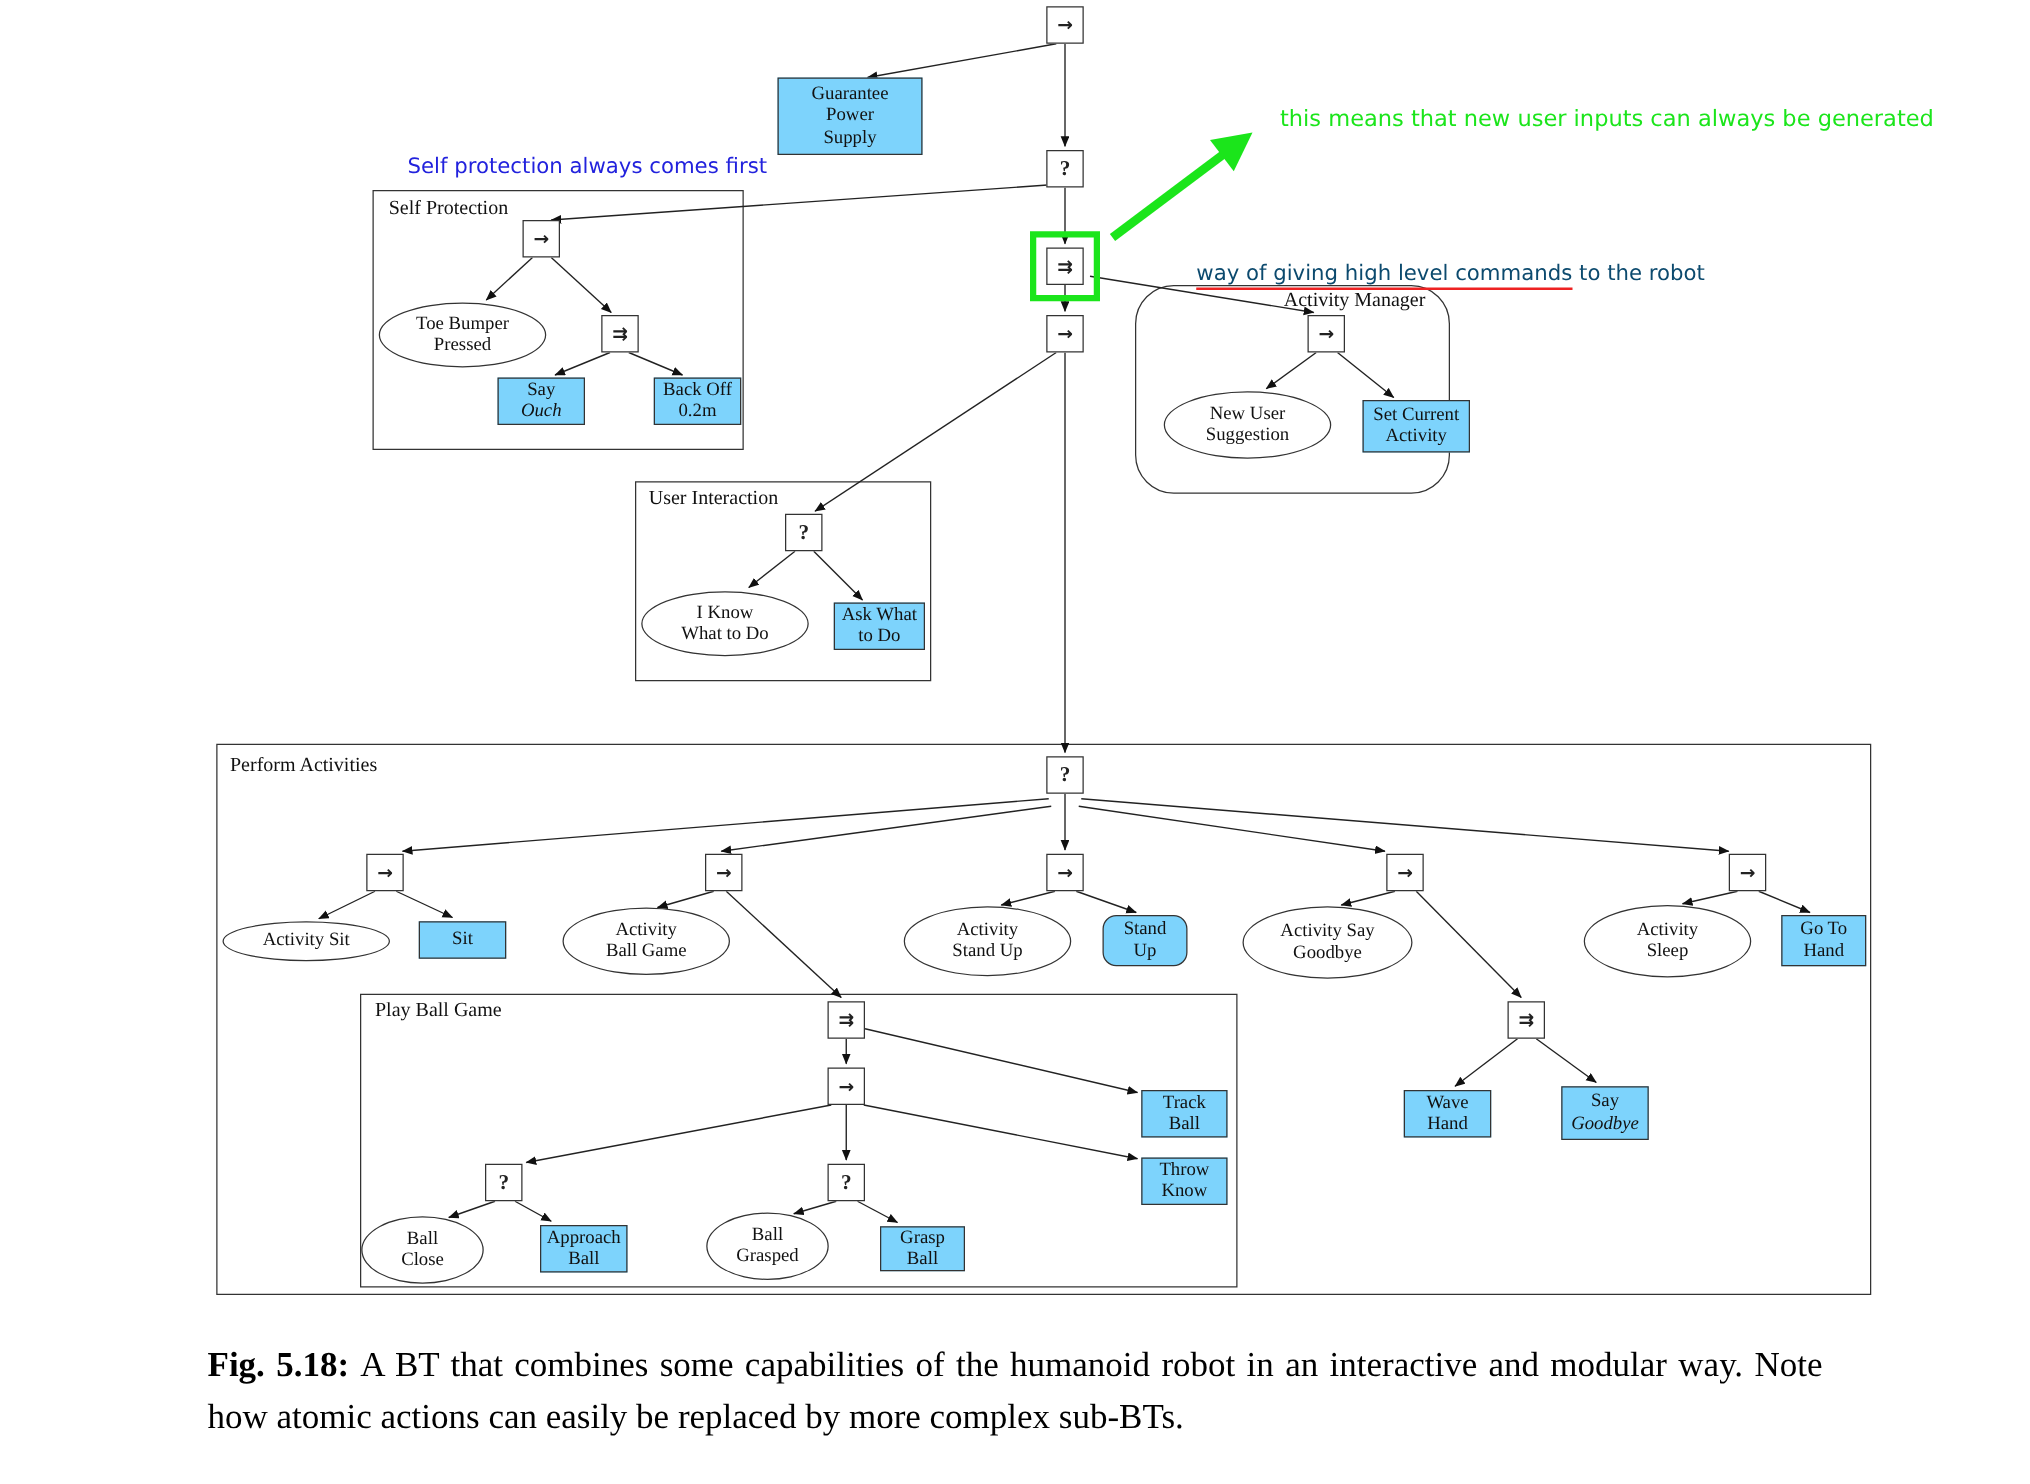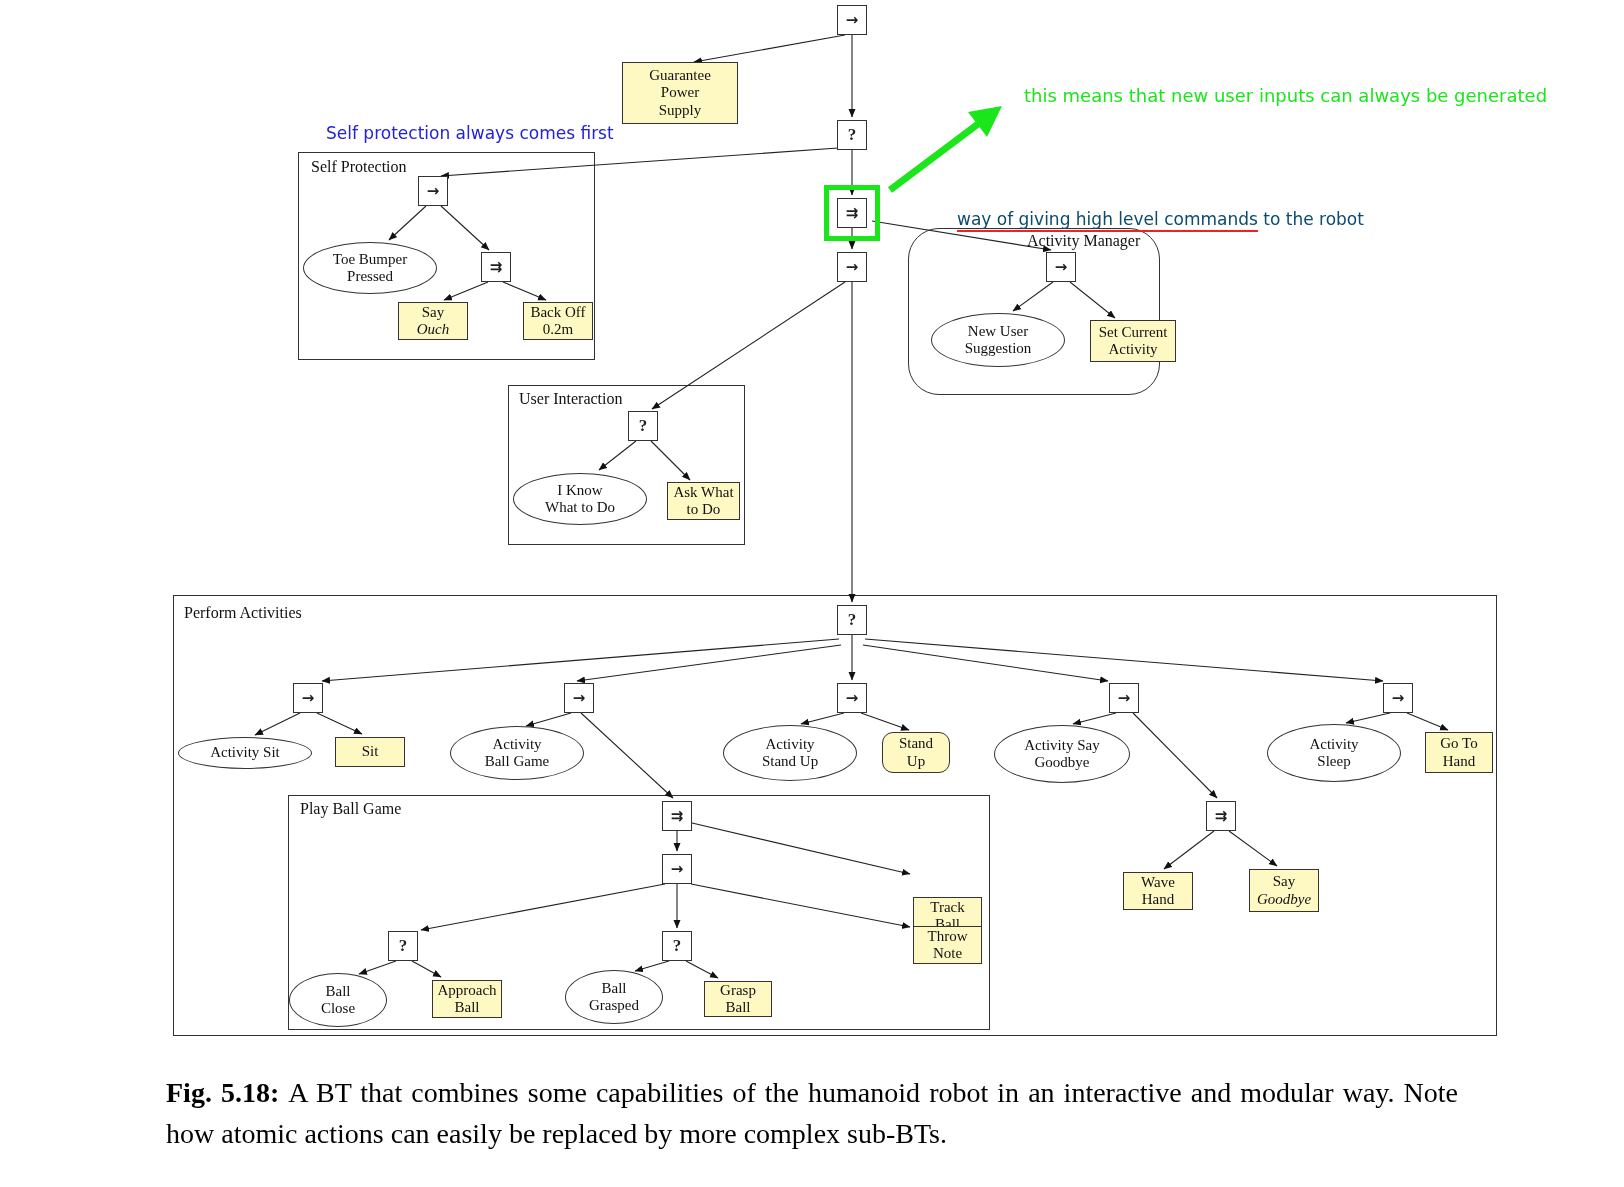--- a/index.html
+++ b/index.html
@@ -6,21 +6,21 @@
   .canvas{position:relative;width:1624px;height:1187px;background:#fff;overflow:hidden;
           font-family:"Liberation Serif","DejaVu Serif",serif;color:#111;}
   .cluster{position:absolute;border:1.2px solid #333;background:transparent;box-sizing:border-box;z-index:1;}
   .cluster-title{position:absolute;font-size:16px;color:#111;white-space:nowrap;}
   svg.edges{position:absolute;left:0;top:0;z-index:2;}
   .gframe{position:absolute;box-sizing:border-box;border:5px solid #1be51b;z-index:2;}
   .ctl{position:absolute;width:30px;height:30px;box-sizing:border-box;border:1.6px solid #333;background:#fff;
        display:flex;align-items:center;justify-content:center;z-index:3;
        font-family:"DejaVu Sans",sans-serif;font-size:15px;font-weight:bold;color:#222;}
   .ctl.q{font-family:"Liberation Serif",serif;font-size:17px;font-weight:bold;}
-  .act{position:absolute;box-sizing:border-box;border:1.2px solid #333;background:#fef9c3;
+  .act{position:absolute;box-sizing:border-box;border:1.2px solid #333;background:#7dd3fc;
        display:flex;flex-direction:column;align-items:center;justify-content:center;z-index:3;
        font-size:15px;line-height:17.5px;text-align:center;white-space:pre-line;}
   .cond{position:absolute;box-sizing:border-box;border:1.2px solid #333;border-radius:50%;background:#fff;
         display:flex;flex-direction:column;align-items:center;justify-content:center;z-index:3;
         font-size:15px;line-height:17.5px;text-align:center;white-space:pre-line;}
   .it{font-style:italic;}
   .note{position:absolute;z-index:4;font-family:"DejaVu Sans","Liberation Sans",sans-serif;white-space:nowrap;}
   .note-blue{color:#2222dd;font-size:17px;}
   .note-green{color:#1be51b;font-size:18px;}
   .note-red{color:#0c4a6e;font-size:17px;}
@@ -163,24 +163,24 @@
   <div class="act" style="left:1425px;top:732px;width:68px;height:41px;">Go To
 Hand</div>
 
   <div class="act" style="left:1123px;top:872px;width:70px;height:38px;">Wave
 Hand</div>
   <div class="act" style="left:1249px;top:869px;width:70px;height:43px;">
     <span>Say</span>
     <span class="it">Goodbye</span>
   </div>
 
-  <div class="act" style="left:913px;top:872px;width:69px;height:38px;margin-top:25px;">Track
+  <div class="act" style="left:913px;top:872px;width:69px;height:38px;">Track
 Ball</div>
   <div class="act" style="left:913px;top:926px;width:69px;height:38px;">Throw
-Note</div>
+Know</div>
   <div class="cond" style="left:289px;top:973px;width:98px;height:54px;">Ball
 Close</div>
   <div class="act" style="left:432px;top:980px;width:70px;height:38px;">Approach
 Ball</div>
   <div class="cond" style="left:565px;top:970px;width:98px;height:54px;">Ball
 Grasped</div>
   <div class="act" style="left:704px;top:981px;width:68px;height:36px;">Grasp
 Ball</div>
 
   <div class="note note-blue" style="left:326px;top:123px;">Self protection always comes first</div>

